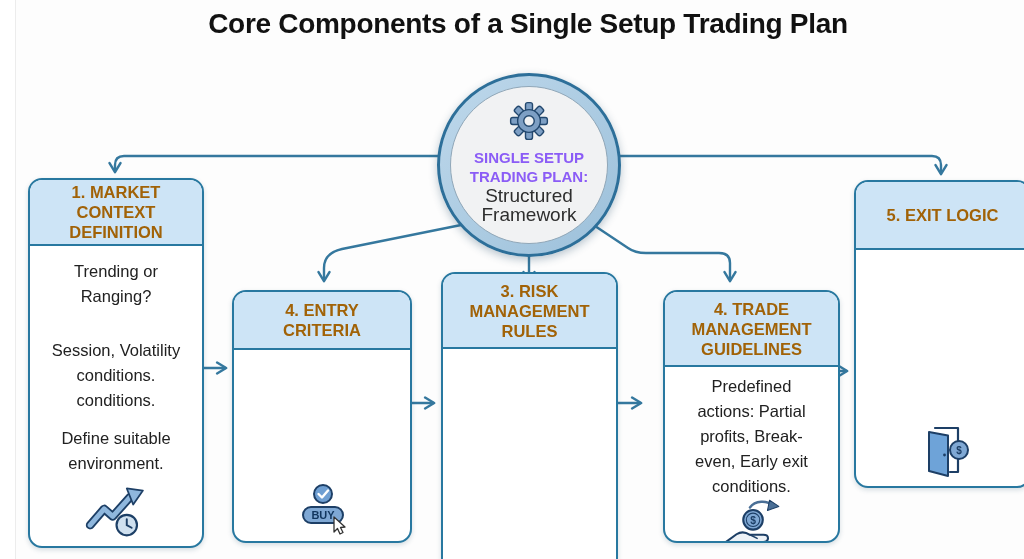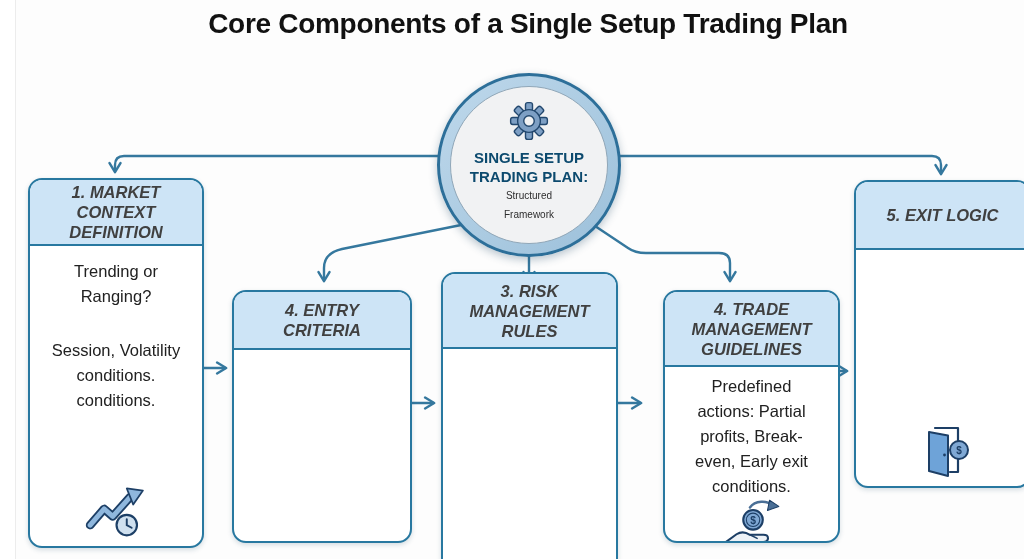--- a/index.html
+++ b/index.html
@@ -20,22 +20,22 @@
   .box{
     position:absolute;z-index:2;box-sizing:border-box;
     background:#ffffff;border:2.4px solid #2878a0;border-radius:14px;
     box-shadow:0 2px 5px rgba(30,70,100,0.18);
     display:flex;flex-direction:column;overflow:hidden;
   }
   .box-header{
     box-sizing:border-box;flex:0 0 auto;width:100%;
     background:#cde4f6;border-bottom:2.4px solid #2878a0;
     display:flex;align-items:center;justify-content:center;text-align:center;
-    font-weight:bold;font-size:16.5px;line-height:20px;color:#404040;
-    white-space:pre-line;padding:16px 6px;font-style:italic;
+    font-weight:bold;font-size:16.5px;line-height:20px;color:#a16207;
+    white-space:pre-line;padding:16px 6px;
   }
   .box-body{
     flex:1 1 auto;display:flex;flex-direction:column;align-items:center;
     text-align:center;color:#212121;
   }
   .box-body p{
     margin:0;font-size:16.5px;line-height:25px;white-space:pre-line;
   }
   .box-icon{margin-top:auto;margin-bottom:8px;display:flex;justify-content:center;align-items:flex-end;}
   
@@ -45,22 +45,22 @@
     background:linear-gradient(135deg,#bed8eb 0%,#9cc0da 100%);
     border:3px solid #2d6f99;
     box-shadow:0 3px 8px rgba(30,70,100,0.3);
   }
   .hub-inner{
     position:absolute;inset:10px;border-radius:50%;
     background:#f1f2f3;border:1.5px solid #90a7b8;
     display:flex;flex-direction:column;align-items:center;justify-content:flex-start;
     text-align:center;
   }
-  .hub-heading{margin-top:2px;font-weight:bold;font-size:15px;line-height:19px;color:#0c4a6e;white-space:pre-line;}
-  .hub-subtitle{font-size:10px;line-height:19px;color:#2e2e2e;white-space:pre-line;}
+  .hub-heading{margin-top:2px;font-weight:bold;font-size:15px;line-height:19px;color:#8b5cf6;white-space:pre-line;}
+  .hub-subtitle{font-size:19px;line-height:19px;color:#2e2e2e;white-space:pre-line;}
   .gear-wrap{margin-top:13px;}
 </style>
 </head>
 <body>
 
 <div id="canvas">
 
   <div class="title">Core Components of a Single Setup Trading Plan</div>
 
   <svg id="connectors" viewBox="0 0 1024 559">
@@ -85,36 +85,47 @@
   <div class="box" style="left:12px;top:178px;width:176px;height:370px">
     <div class="box-header" style="height:66px">1. MARKET
 CONTEXT
 DEFINITION</div>
     <div class="box-body">
       <p style="margin-top:13px">Trending or
 Ranging?</p>
       <p style="margin-top:29px">Session, Volatility
 conditions.
 conditions.</p>
+      <p style="margin-top:13px">Define suitable
+environment.</p>
       <div class="box-icon">
         <svg width="72" height="56" viewBox="0 0 64 52">
           <path d="M8 40 L21 25 L29 32 L45 14" fill="none" stroke="#1d3f66" stroke-width="8" stroke-linecap="round" stroke-linejoin="round"></path>
           <path d="M8 40 L21 25 L29 32 L45 14" fill="none" stroke="#8fb7dd" stroke-width="4.6" stroke-linecap="round" stroke-linejoin="round"></path>
           <polygon points="42,6 57,8 48,21" fill="#8fb7dd" stroke="#1d3f66" stroke-width="1.6" stroke-linejoin="round"></polygon>
           <circle cx="42" cy="40" r="9.5" fill="#cfe0ef" stroke="#1d3f66" stroke-width="2"></circle>
           <path d="M42 34.5 L42 40 L46.5 42.5" fill="none" stroke="#1d3f66" stroke-width="1.8" stroke-linecap="round"></path>
         </svg>
       </div>
     </div>
   </div>
 
   <div class="box" style="left:216px;top:290px;width:180px;height:253px">
     <div class="box-header" style="height:58px">4. ENTRY
 CRITERIA</div>
     <div class="box-body">
+      <div class="box-icon" style="margin-bottom:5px">
+        <svg width="64" height="52" viewBox="0 0 64 52">
+          <circle cx="33" cy="10" r="9" fill="#6f9fd2" stroke="#1d3f66" stroke-width="2"></circle>
+          <path d="M28.5 10 L32 13.5 L38 6.5" fill="none" stroke="#ffffff" stroke-width="2.4" stroke-linecap="round" stroke-linejoin="round"></path>
+          <rect x="13" y="23" width="40" height="16" rx="8" fill="#7fa8d4" stroke="#1d3f66" stroke-width="2"></rect>
+          <text x="33" y="35" text-anchor="middle" font-size="11" font-weight="bold" fill="#11365e" font-family="Liberation Sans, sans-serif">BUY</text>
+          <polygon points="44,33 44,48 47.5,44.5 50,50 53,48.5 50.5,43.5 55,43" fill="#ffffff" stroke="#333333" stroke-width="1.3" stroke-linejoin="round"></polygon>
+        </svg>
+      </div>
     </div>
   </div>
 
   <div class="box" style="left:425px;top:272px;width:177px;height:326px">
     <div class="box-header" style="height:75px">3. RISK
 MANAGEMENT
 RULES</div>
   </div>
 
   <div class="box" style="left:647px;top:290px;width:177px;height:253px">

